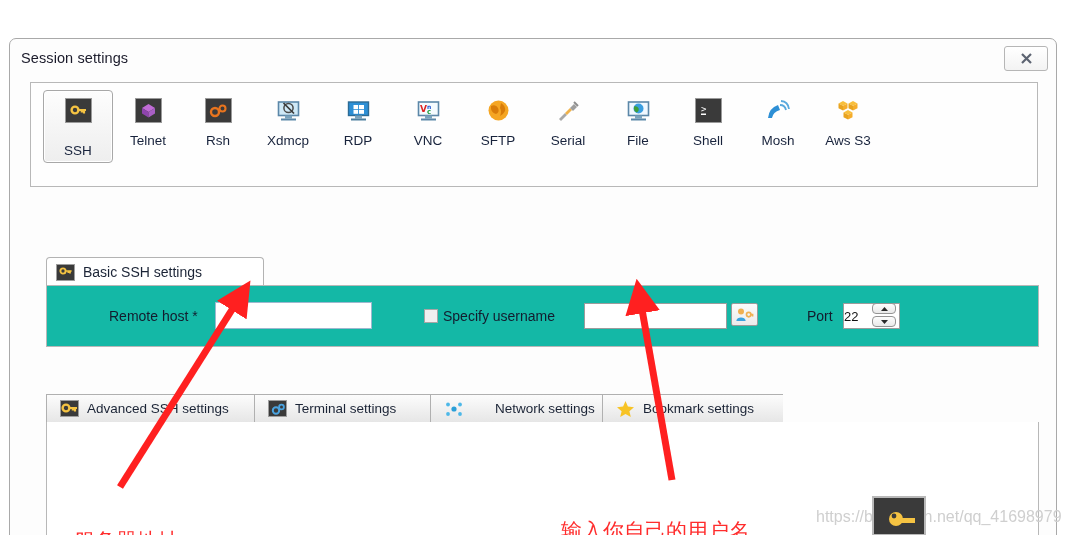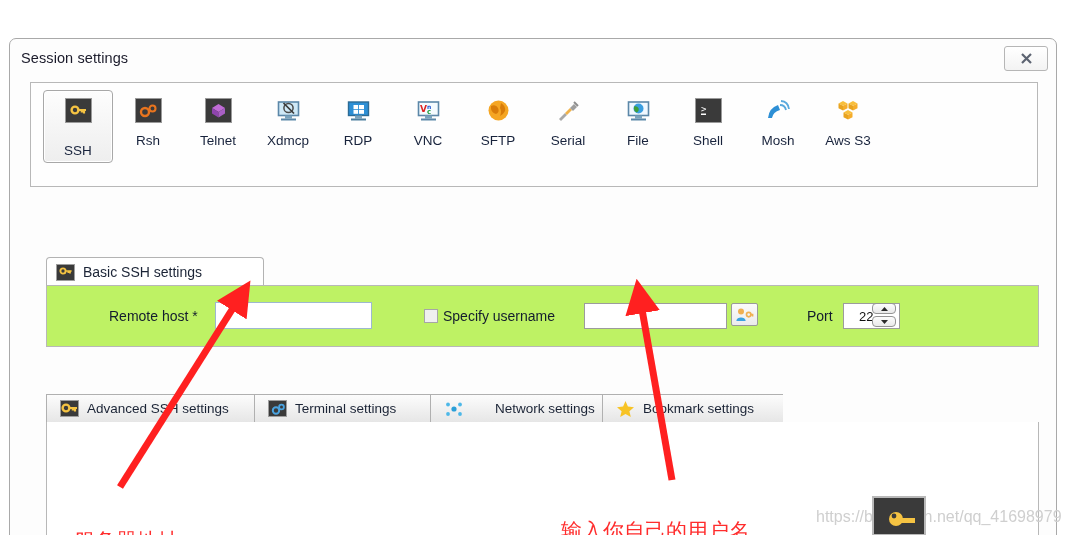--- a/index.html
+++ b/index.html
@@ -123,21 +123,21 @@
     padding-left: 9px;
   }
   .basic-tab-label {
     font-size: 14px;
     color: #1b2436;
     margin-left: 8px;
   }
   .basic-panel {
     left: 36px; top: 246px;
     width: 993px; height: 62px;
-    background: #bef264;
+    background: #14b8a6;
   }
   .mini-icon {
     width: 19px; height: 17px;
     position: relative;
     display: inline-block;
     flex: none;
   }
   .mini-chip {
     position: absolute; left: 0; top: 0;
     width: 19px; height: 17px;
@@ -159,21 +159,21 @@
     white-space: nowrap;
   }
   .text-input {
     position: absolute;
     background: #ffffff;
     border: 1px solid #9db8cf;
     box-sizing: border-box;
     font-family: "Liberation Sans", sans-serif;
     font-size: 13px;
     color: #111;
-    padding: 0 15px;
+    padding: 0 0;
     outline: none;
   }
   .gray-input {
     border: 1px solid #9c9c9c;
   }
   .checkbox {
     position: absolute;
     width: 14px; height: 14px;
     background: #f0f0f0;
     border: 1px solid #a6a6a6;
@@ -299,40 +299,40 @@
                   <path d="M9 8 H17 M15 8 V11.4 M12.8 8 V10.6" stroke="#f5c342" stroke-width="2.2" fill="none"></path>
                 </svg>
               </span>
             </div>
             <div class="tool-label">SSH</div>
           </div>
           <div class="tool-item">
             <div class="tool-icon">
               <span class="chip"></span>
               <span class="glyph">
-                <svg width="19" height="16" viewBox="0 0 19 16">
-                  <circle cx="6" cy="9" r="4" fill="none" stroke="#e8741e" stroke-width="2.4"></circle>
-                  <circle cx="13.5" cy="5.5" r="3" fill="none" stroke="#e8741e" stroke-width="2.1"></circle>
-                </svg>
-              </span>
-            </div>
-            <div class="tool-label">Rsh</div>
-          </div>
-          <div class="tool-item">
-            <div class="tool-icon">
-              <span class="chip"></span>
-              <span class="glyph">
                 <svg width="17" height="16" viewBox="0 0 17 16">
                   <path d="M8.5 1 L15 5 L8.5 9 L2 5 Z" fill="#c06cd6"></path>
                   <path d="M2 5 L8.5 9 L8.5 14.5 L2 10.5 Z" fill="#8e44ad"></path>
                   <path d="M15 5 L8.5 9 L8.5 14.5 L15 10.5 Z" fill="#a85fc4"></path>
                 </svg>
               </span>
             </div>
             <div class="tool-label">Telnet</div>
+          </div>
+          <div class="tool-item">
+            <div class="tool-icon">
+              <span class="chip"></span>
+              <span class="glyph">
+                <svg width="19" height="16" viewBox="0 0 19 16">
+                  <circle cx="6" cy="9" r="4" fill="none" stroke="#e8741e" stroke-width="2.4"></circle>
+                  <circle cx="13.5" cy="5.5" r="3" fill="none" stroke="#e8741e" stroke-width="2.1"></circle>
+                </svg>
+              </span>
+            </div>
+            <div class="tool-label">Rsh</div>
           </div>
           <div class="tool-item">
             <div class="tool-icon">
               <span class="glyph">
                 <svg width="23" height="21" viewBox="0 0 23 21">
                   <rect x="1.5" y="2" width="20" height="13.5" fill="#cfe9f7" stroke="#5b87a8" stroke-width="1.6"></rect>
                   <rect x="8" y="15.5" width="7" height="3" fill="#7aa3bd"></rect>
                   <rect x="4" y="18.5" width="15" height="2" fill="#5b87a8"></rect>
                   <circle cx="11.5" cy="8" r="4.6" fill="none" stroke="#4a4a4a" stroke-width="1.5"></circle>
                   <path d="M6.5 3 L17 13.5" stroke="#3a3a3a" stroke-width="1.7"></path>

